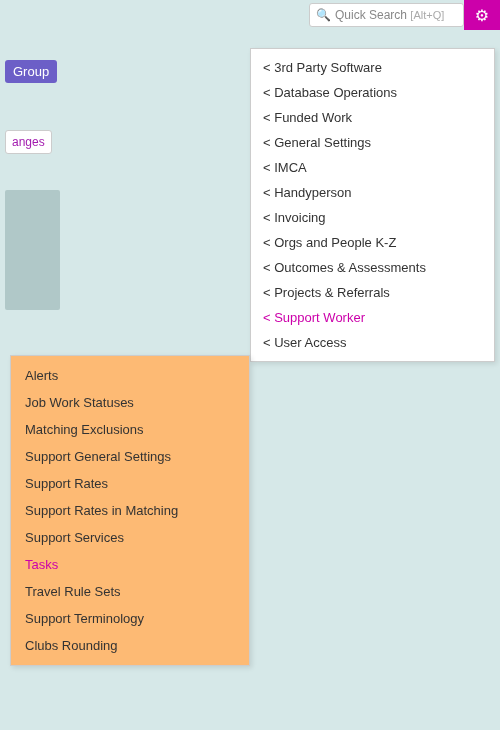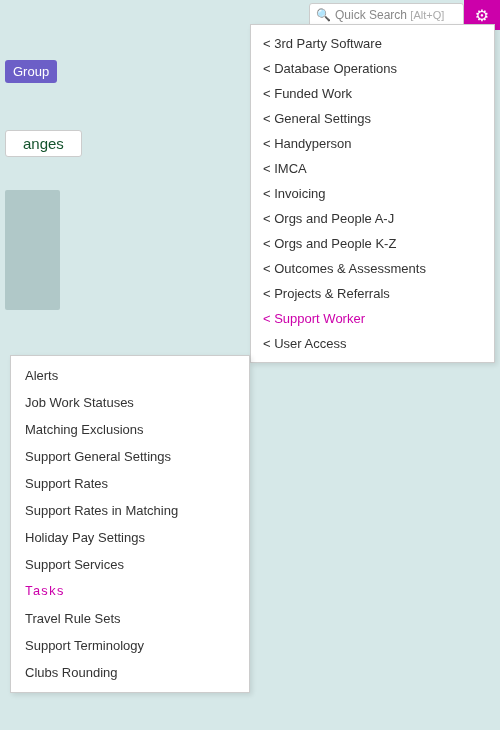--- a/index.html
+++ b/index.html
@@ -79,39 +79,39 @@
       padding: 4px 8px;
       border-radius: 3px;
       font-size: 13px;
     }
     .btn-changes {
       position: absolute;
       top: 130px;
       left: 5px;
       background: white;
       border: 1px solid #ccc;
-      color: #14532d;
-      padding: 4px 17px;
+      color: #a21caf;
+      padding: 4px 6px;
       border-radius: 3px;
-      font-size: 15px;
+      font-size: 12px;
     }
     .grey-box {
       position: absolute;
       top: 190px;
       left: 5px;
       width: 55px;
       height: 120px;
       background: #b0c8c8;
       border-radius: 2px;
     }
 
     
     .right-dropdown {
       position: absolute;
-      top: 24px;
+      top: 48px;
       left: 250px;
       width: 245px;
       background: white;
       border: 1px solid #ccc;
       box-shadow: 2px 2px 5px rgba(0,0,0,0.1);
       z-index: 20;
     }
     .right-dropdown ul {
       list-style: none;
       padding: 6px 0;
@@ -126,39 +126,38 @@
       color: #cc00aa;
       font-weight: 500;
     }
 
     
     .left-dropdown {
       position: absolute;
       top: 355px;
       left: 10px;
       width: 240px;
-      background: #ffffff;
+      background: #fdba74;
       border: 1px solid #ccc;
       box-shadow: 2px 2px 5px rgba(0,0,0,0.1);
       z-index: 20;
     }
     .left-dropdown ul {
       list-style: none;
       padding: 6px 0;
     }
     .left-dropdown ul li {
       padding: 6px 14px;
       cursor: pointer;
       color: #333;
       font-size: 13px;
     }
     .left-dropdown ul li.active {
       color: #cc00aa;
       font-weight: 500;
-      font-family: Liberation Mono, monospace;
     }
   </style>
 </head>
 <body>
 
 <div class="top-bar">
   <div class="search-box">
     <span class="search-icon">🔍</span>
     <span class="search-text">
       <span>Quick Search</span>
@@ -175,40 +174,38 @@
   <div class="btn-changes">anges</div>
   <div class="grey-box"></div>
 </div>
 
 <div class="right-dropdown">
   <ul id="right-menu">
       <li>&lt; 3rd Party Software</li>
       <li>&lt; Database Operations</li>
       <li>&lt; Funded Work</li>
       <li>&lt; General Settings</li>
+      <li>&lt; IMCA</li>
       <li>&lt; Handyperson</li>
-      <li>&lt; IMCA</li>
       <li>&lt; Invoicing</li>
-      <li>&lt; Orgs and People A-J</li>
       <li>&lt; Orgs and People K-Z</li>
       <li>&lt; Outcomes &amp; Assessments</li>
       <li>&lt; Projects &amp; Referrals</li>
       <li class="active">&lt; Support Worker</li>
       <li>&lt; User Access</li>
     </ul>
 </div>
 
 <div class="left-dropdown">
   <ul id="left-menu">
       <li>Alerts</li>
       <li>Job Work Statuses</li>
       <li>Matching Exclusions</li>
       <li>Support General Settings</li>
       <li>Support Rates</li>
       <li>Support Rates in Matching</li>
-      <li>Holiday Pay Settings</li>
       <li>Support Services</li>
       <li class="active">Tasks</li>
       <li>Travel Rule Sets</li>
       <li>Support Terminology</li>
       <li>Clubs Rounding</li>
     </ul>
 </div>
 
 </body></html>

